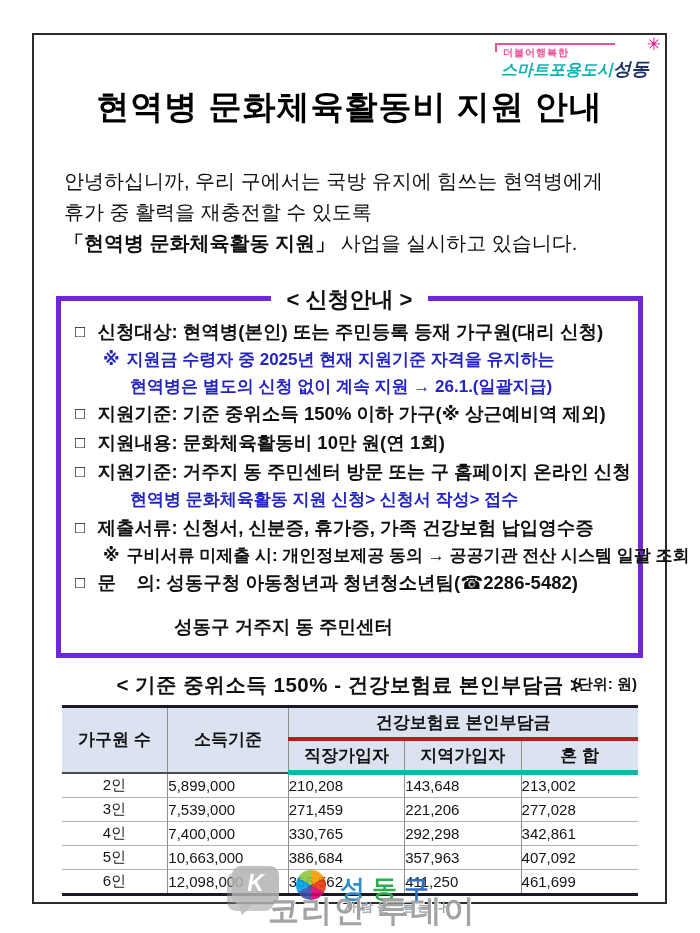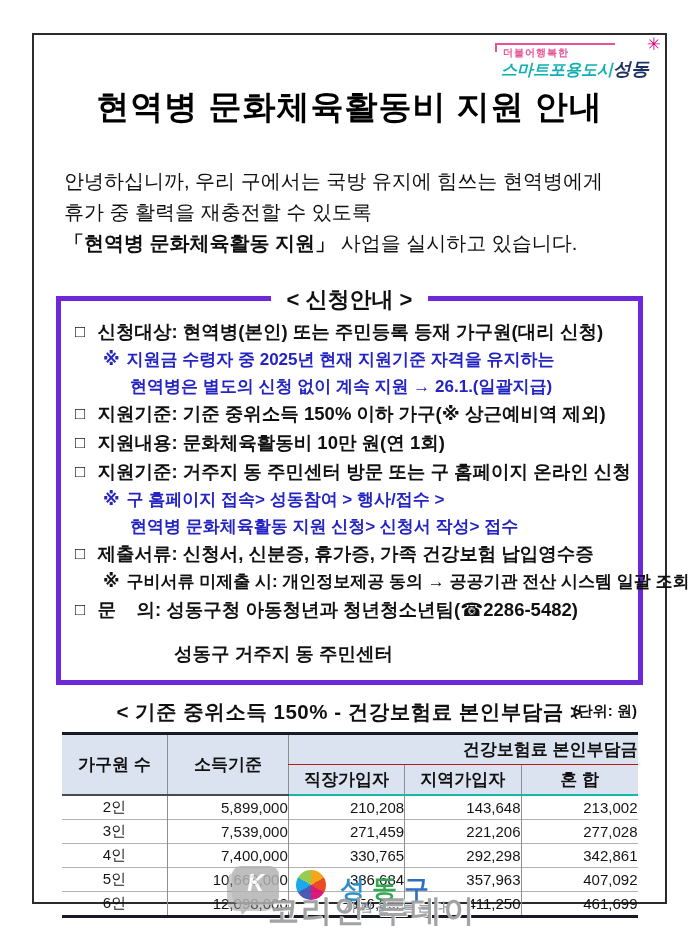--- a/index.html
+++ b/index.html
@@ -41,28 +41,28 @@
   
   .tbl-title-row{position:relative;margin-top:13px;height:28px;}
   .tbl-title{text-align:center;font-size:20.5px;font-weight:800;letter-spacing:.5px;}
   .tbl-unit{position:absolute;right:28px;top:4px;font-size:15px;font-weight:700;}
   
   table.inc{border-collapse:collapse;margin:6px auto 0 auto;width:576px;
     border-top:3px solid #1a1a26;border-bottom:3px solid #1a1a26;table-layout:fixed;}
   table.inc col.c1{width:106px;} table.inc col.c2{width:120px;}
   table.inc col.c3,table.inc col.c4,table.inc col.c5{width:116px;}
   table.inc th{background:#dce3f0;font-size:17px;font-weight:700;padding:3px 0;color:#111;}
-  table.inc th.group{border-bottom:1px solid #b91c1c;text-align:right;}
+  table.inc th.group{border-bottom:4px solid #b91c1c;}
   table.inc .vline{border-left:1px solid #8f8f8f;}
-  table.inc thead tr.sub th{border-bottom:2px solid #14b8a6;}
+  table.inc thead tr.sub th{border-bottom:5px solid #14b8a6;}
   table.inc thead th.span2{border-bottom:2px solid #4a4a55;}
   table.inc td{font-size:15px;padding:2px 0;border-top:1px solid #b0b0b0;color:#141414;}
   table.inc tbody tr:first-child td{border-top:none;}
   td.ctr{text-align:center;}
-  td.num{text-align:right;padding-right:27px;}
+  td.num{text-align:left;padding-right:27px;}
   
   .wm{position:absolute;left:224px;top:853px;width:270px;height:78px;z-index:6;}
   .wm-bubble{position:absolute;left:8px;top:13px;width:47px;height:39px;background:#b3b3b3;
     border-radius:9px;opacity:.85;box-shadow:-5px 6px 0 rgba(140,140,140,.55);}
   .wm-bubble::after{content:"";position:absolute;left:6px;bottom:-10px;width:0;height:0;
     border-style:solid;border-width:12px 12px 0 4px;border-color:#b3b3b3 transparent transparent transparent;}
   .wm-k{position:absolute;left:0;top:4px;width:100%;text-align:center;color:#fff;
     font-size:23px;font-weight:800;font-style:italic;}
   .wm-pin{position:absolute;left:72px;top:17px;width:30px;height:30px;border-radius:50%;opacity:.9;
     background:conic-gradient(#f59b00 0 60deg,#e8380d 60deg 120deg,#d6006e 120deg 180deg,
@@ -117,23 +117,20 @@
       <span class="nb-bullet">□</span>
       <span>지원내용:</span>
       <span>문화체육활동비 10만 원(연 1회)</span>
     </div>
 
     <div class="nb-line">
       <span class="nb-bullet">□</span>
       <span>지원기준:</span>
       <span>거주지 동 주민센터 방문 또는 구 홈페이지 온라인 신청</span>
     </div>
-    <div class="nb-note blue">
-      <span class="nb-marker">※</span><span>구 홈페이지 접속&gt; 성동참여 &gt; 행사/접수 &gt;</span>
-    </div>
     <div class="nb-note nb-cont blue">현역병 문화체육활동 지원 신청&gt; 신청서 작성&gt; 접수</div>
 
     <div class="nb-line">
       <span class="nb-bullet">□</span>
       <span>제출서류:</span>
       <span>신청서, 신분증, 휴가증, 가족 건강보험 납입영수증</span>
     </div>
     <div class="nb-note">
       <span class="nb-marker">※</span><span>구비서류 미제출 시: 개인정보제공 동의 → 공공기관 전산 시스템 일괄 조회</span>
     </div>

